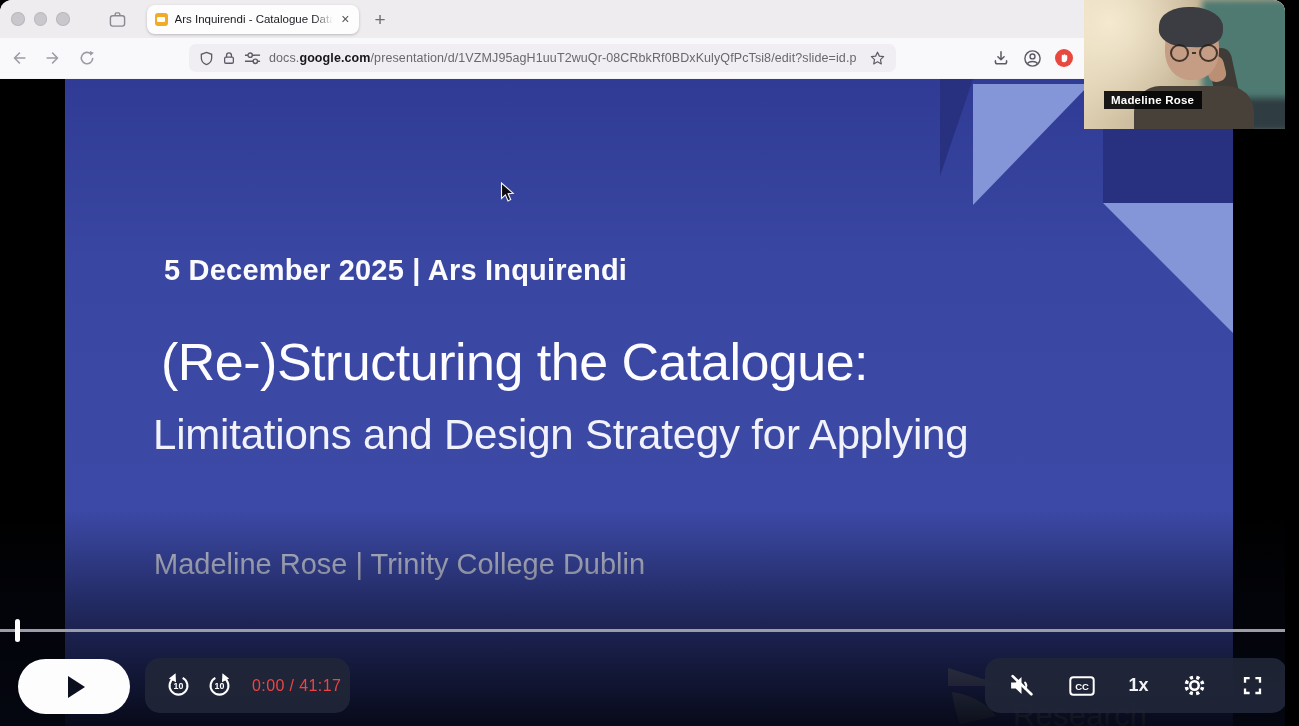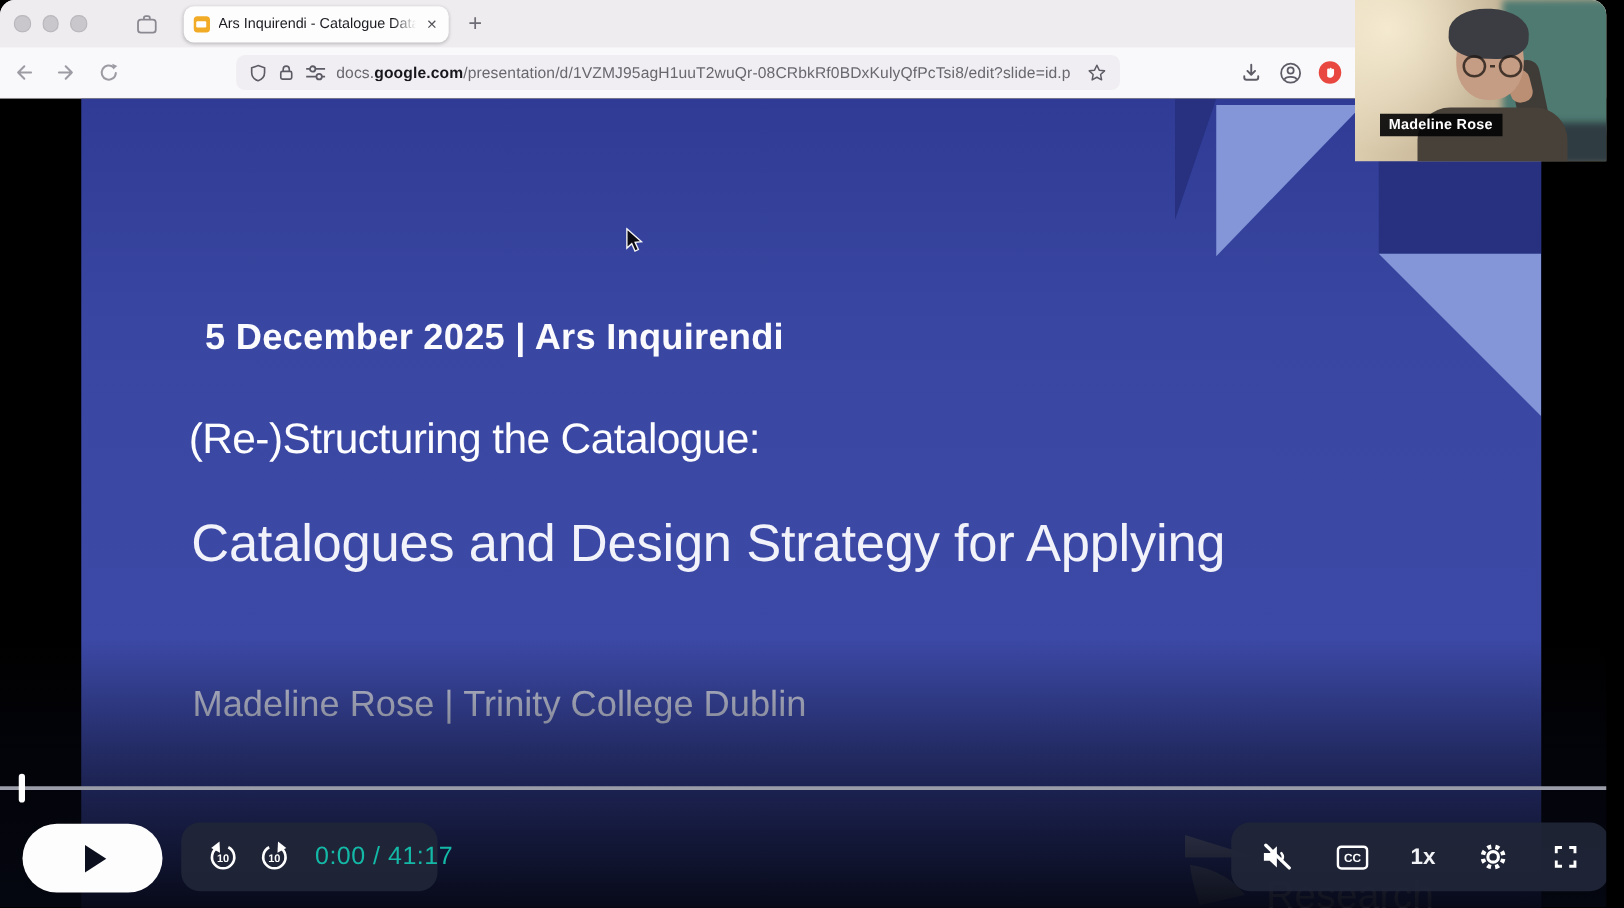--- a/index.html
+++ b/index.html
@@ -27,39 +27,39 @@
   .right-btns{position:absolute;left:992px;top:0;height:100%;display:flex;align-items:center;gap:13px;}
   .right-btns button{background:none;border:none;padding:0;display:flex;cursor:pointer;}
   .ext-badge{width:18px;height:18px;border-radius:50%;background:#e8483f;display:flex;align-items:center;justify-content:center;}
 
   
   .video{position:absolute;top:79px;left:0;width:1299px;height:647px;background:#000;padding-left:32px;}
   .slide{position:absolute;left:65px;top:0;width:1168px;height:647px;overflow:hidden;
          background:linear-gradient(180deg,#2f3b94 0%,#3a47a2 28%,#3c49a6 72%,#35419b 100%);}
   .deco{position:absolute;right:0;top:0;}
   .date-line{position:absolute;left:99px;top:175px;font-size:29px;font-weight:700;color:#fbfbfe;letter-spacing:.2px;}
-  .slide-title{position:absolute;left:86px;top:253px;font-size:34px;font-weight:400;color:#fdfdff;letter-spacing:-.5px;}
+  .slide-title{position:absolute;left:96px;top:253px;font-size:52px;font-weight:400;color:#fdfdff;letter-spacing:-.5px;}
   .slide-subtitle{position:absolute;left:88px;top:326px;font-size:42px;font-weight:400;color:#f2f3fa;line-height:60px;letter-spacing:-.2px;}
   .author-line{position:absolute;left:89px;top:469px;font-size:29px;font-weight:400;color:#c6cadd;}
   .logo-mark{position:absolute;left:881px;top:587px;opacity:.7;}
   .logo-text{position:absolute;left:948px;top:619px;font-size:31px;font-weight:500;color:#aeb4c4;opacity:.85;letter-spacing:.2px;}
   .fade{position:absolute;left:0;bottom:0;width:100%;height:215px;pointer-events:none;
         background:linear-gradient(180deg,rgba(6,8,20,0) 0%,rgba(6,8,20,.5) 48%,rgba(5,7,17,.94) 100%);}
   .cursor{position:absolute;left:500px;top:103px;}
 
   
   .seekbar{position:absolute;left:0;top:629px;width:1299px;height:3px;background:#9b9da8;cursor:pointer;}
   .playhead{position:absolute;left:15px;top:-10px;width:5px;height:23px;background:#fff;border-radius:3px;}
   .play-btn{position:absolute;left:18px;top:659px;width:112px;height:55px;border-radius:28px;background:#fdfdfe;border:none;display:flex;align-items:center;justify-content:center;cursor:pointer;}
   .play-tri{width:0;height:0;border-top:11px solid transparent;border-bottom:11px solid transparent;border-left:17px solid #0c101e;margin-left:5px;}
   .ctl-group{position:absolute;top:658px;height:55px;border-radius:15px;background:rgba(32,38,56,.93);display:flex;align-items:center;box-sizing:border-box;}
   .ctl-left{left:145px;width:205px;padding-left:20px;gap:14px;}
   .ctl-right{left:985px;width:302px;justify-content:space-evenly;gap:11px;}
   .ctl-group button{background:none;border:none;padding:0;display:flex;align-items:center;cursor:pointer;}
-  .time{font-size:20px;font-weight:500;color:#14b8a6;letter-spacing:.4px;margin-left:5px;white-space:nowrap;}
+  .time{font-size:16px;font-weight:500;color:#ef4444;letter-spacing:.4px;margin-left:5px;white-space:nowrap;}
   .speed{font-size:18px;font-weight:700;color:#f2f3f6;}
 
   
   .webcam{position:absolute;left:1084px;top:0;width:215px;height:129px;overflow:hidden;
           background:linear-gradient(100deg,#e2d4b6 0%,#cdbc9e 30%,#bfae90 55%,#b3a287 100%);}
   .cam-glow{position:absolute;left:0;top:0;width:100%;height:100%;background:radial-gradient(circle at 12% 18%,rgba(246,236,210,.95),rgba(246,236,210,0) 46%);}
   .cam-teal{position:absolute;left:118px;top:0;width:97px;height:106px;background:#4e7a72;filter:blur(3px);}
   .cam-dark{position:absolute;left:150px;top:98px;width:70px;height:34px;background:#2f3c42;filter:blur(3px);}
   .cam-body{position:absolute;left:50px;top:86px;width:120px;height:50px;background:#474139;border-radius:26px 26px 0 0;}
   .cam-arm{position:absolute;left:128px;top:48px;width:24px;height:62px;background:#3f3b36;border-radius:10px;transform:rotate(-12deg);}
@@ -165,21 +165,21 @@
     <div class="slide">
       <svg class="deco" width="300" height="280" viewBox="0 0 300 280">
         <polygon points="7,0 40,0 7,97" fill="#273180"></polygon>
         <polygon points="40,5 157,5 40,126" fill="#8496d8"></polygon>
         <rect x="170" y="46" width="130" height="78" fill="#273180"></rect>
         <polygon points="170,124 300,124 300,254" fill="#8496d8"></polygon>
       </svg>
       <div class="date-line">5 December 2025 | Ars Inquirendi</div>
       <div class="slide-title">(Re-)Structuring the Catalogue:</div>
       <div class="slide-subtitle">
-        <span>Catalogues and Design Strategy for Applying</span><br>
+        <span>Limitations and Design Strategy for Applying</span><br>
       </div>
       <div class="author-line">Madeline Rose | Trinity College Dublin</div>
       <svg class="logo-mark" width="64" height="60" viewBox="0 0 64 60">
         <path d="M2 2 L60 20 L2 20 Z" fill="#9aa1b2"></path>
         <path d="M6 26 C22 28 40 36 50 50 L14 58 C10 47 7 36 6 26 Z" fill="#9aa1b2"></path>
       </svg>
       <div class="logo-text">Research Ireland</div>
     </div>
     <div class="fade"></div>
     <svg class="cursor" width="15" height="21" viewBox="0 0 15 21">

